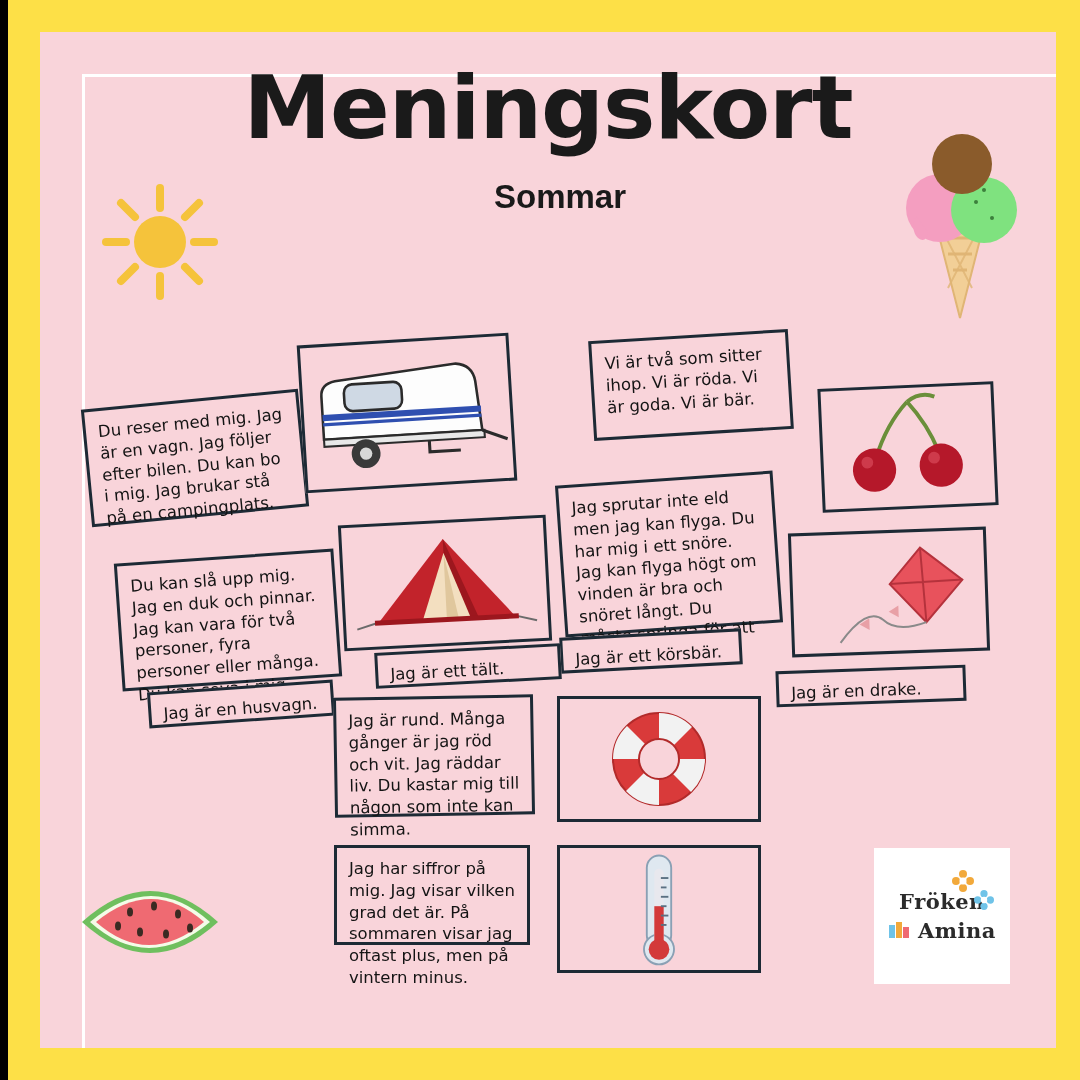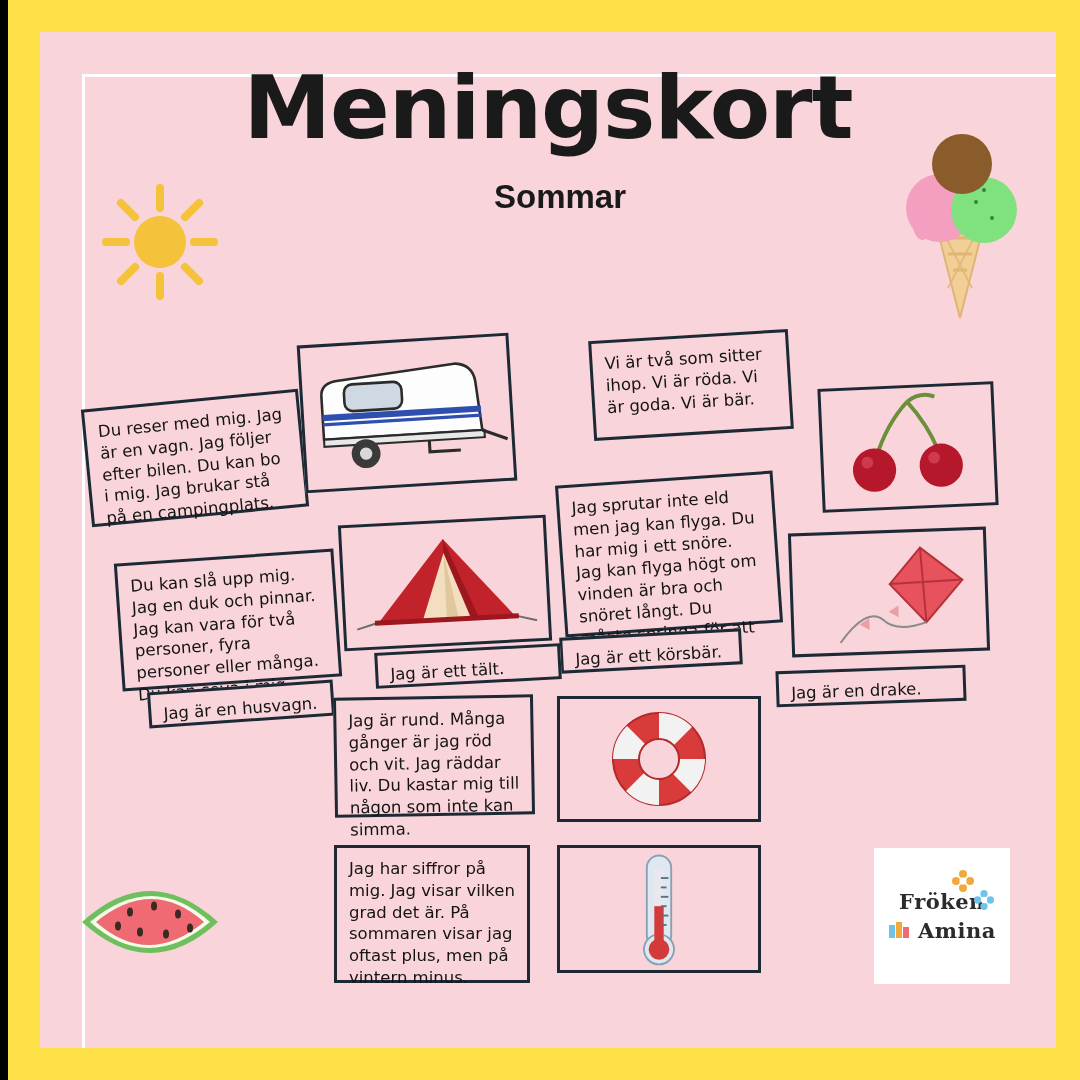--- a/index.html
+++ b/index.html
@@ -325,21 +325,21 @@
       <circle cx="90" cy="60" r="46" fill="none" stroke="#b22a2a" stroke-width="2"></circle>
       <path d="M90 14 a46 46 0 0 1 33 14 l-22 22 a15 15 0 0 0 -11 -5 Z" fill="#f2f2f2"></path>
       <path d="M136 60 a46 46 0 0 1 -14 33 l-22 -22 a15 15 0 0 0 5 -11 Z" fill="#f2f2f2"></path>
       <path d="M90 106 a46 46 0 0 1 -33 -14 l22 -22 a15 15 0 0 0 11 5 Z" fill="#f2f2f2"></path>
       <path d="M44 60 a46 46 0 0 1 14 -33 l22 22 a15 15 0 0 0 -5 11 Z" fill="#f2f2f2"></path>
       <circle cx="90" cy="60" r="20" fill="#f9d4da"></circle>
       <circle cx="90" cy="60" r="20" fill="none" stroke="#b22a2a" stroke-width="2"></circle>
     </svg>
       </div>
     </div>
-    <div class="card text" style="left: 326px; top: 845px; width: 196px; height: 138px; transform: rotate(0deg);">
+    <div class="card text" style="left: 326px; top: 845px; width: 196px; height: 100px; transform: rotate(0deg);">
       <div class="body">Jag har siffror på mig. Jag visar vilken grad det är. På sommaren visar jag oftast plus, men på vintern minus.</div>
     </div>
     <div class="card pic" style="left: 549px; top: 845px; width: 204px; height: 128px; transform: rotate(0deg);">
       <div class="pic-inner">
         <svg viewBox="0 0 120 130" width="100%" height="100%">
       <rect x="47" y="8" width="26" height="98" rx="13" fill="#dfe8f0" stroke="#8aa0b4" stroke-width="2"></rect>
       <circle cx="60" cy="108" r="16" fill="#dfe8f0" stroke="#8aa0b4" stroke-width="2"></circle>
       <rect x="55" y="22" width="10" height="82" rx="5" fill="#e8e8ee"></rect>
       <rect x="55" y="62" width="10" height="44" fill="#d33a3a"></rect>
       <circle cx="60" cy="108" r="11" fill="#d33a3a"></circle>

